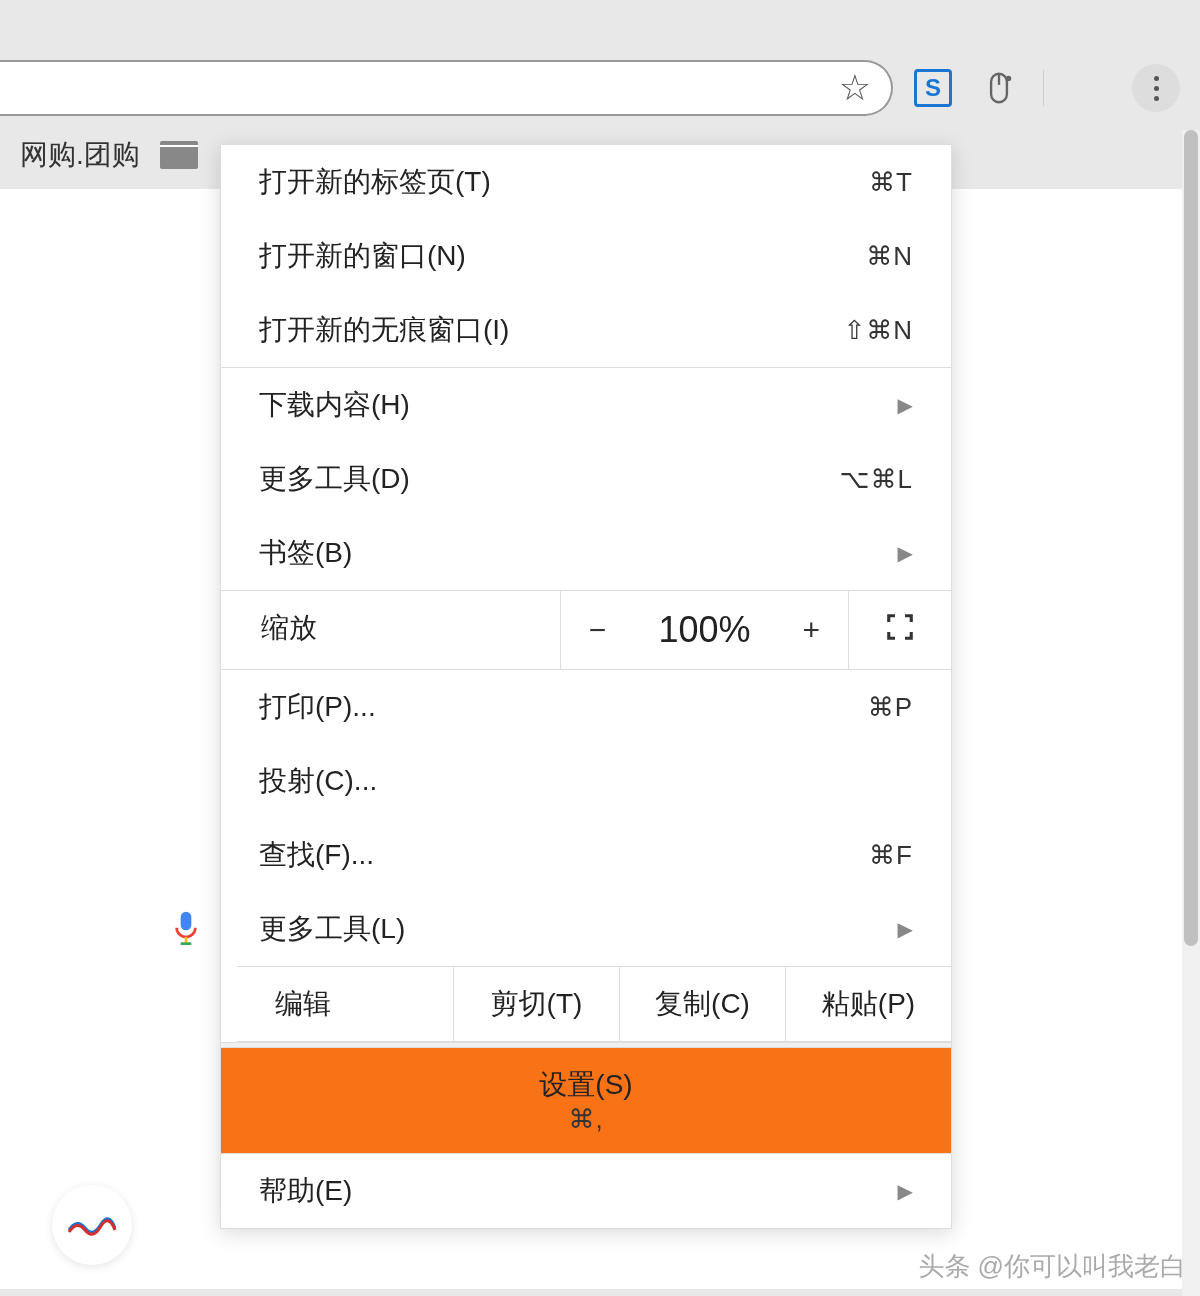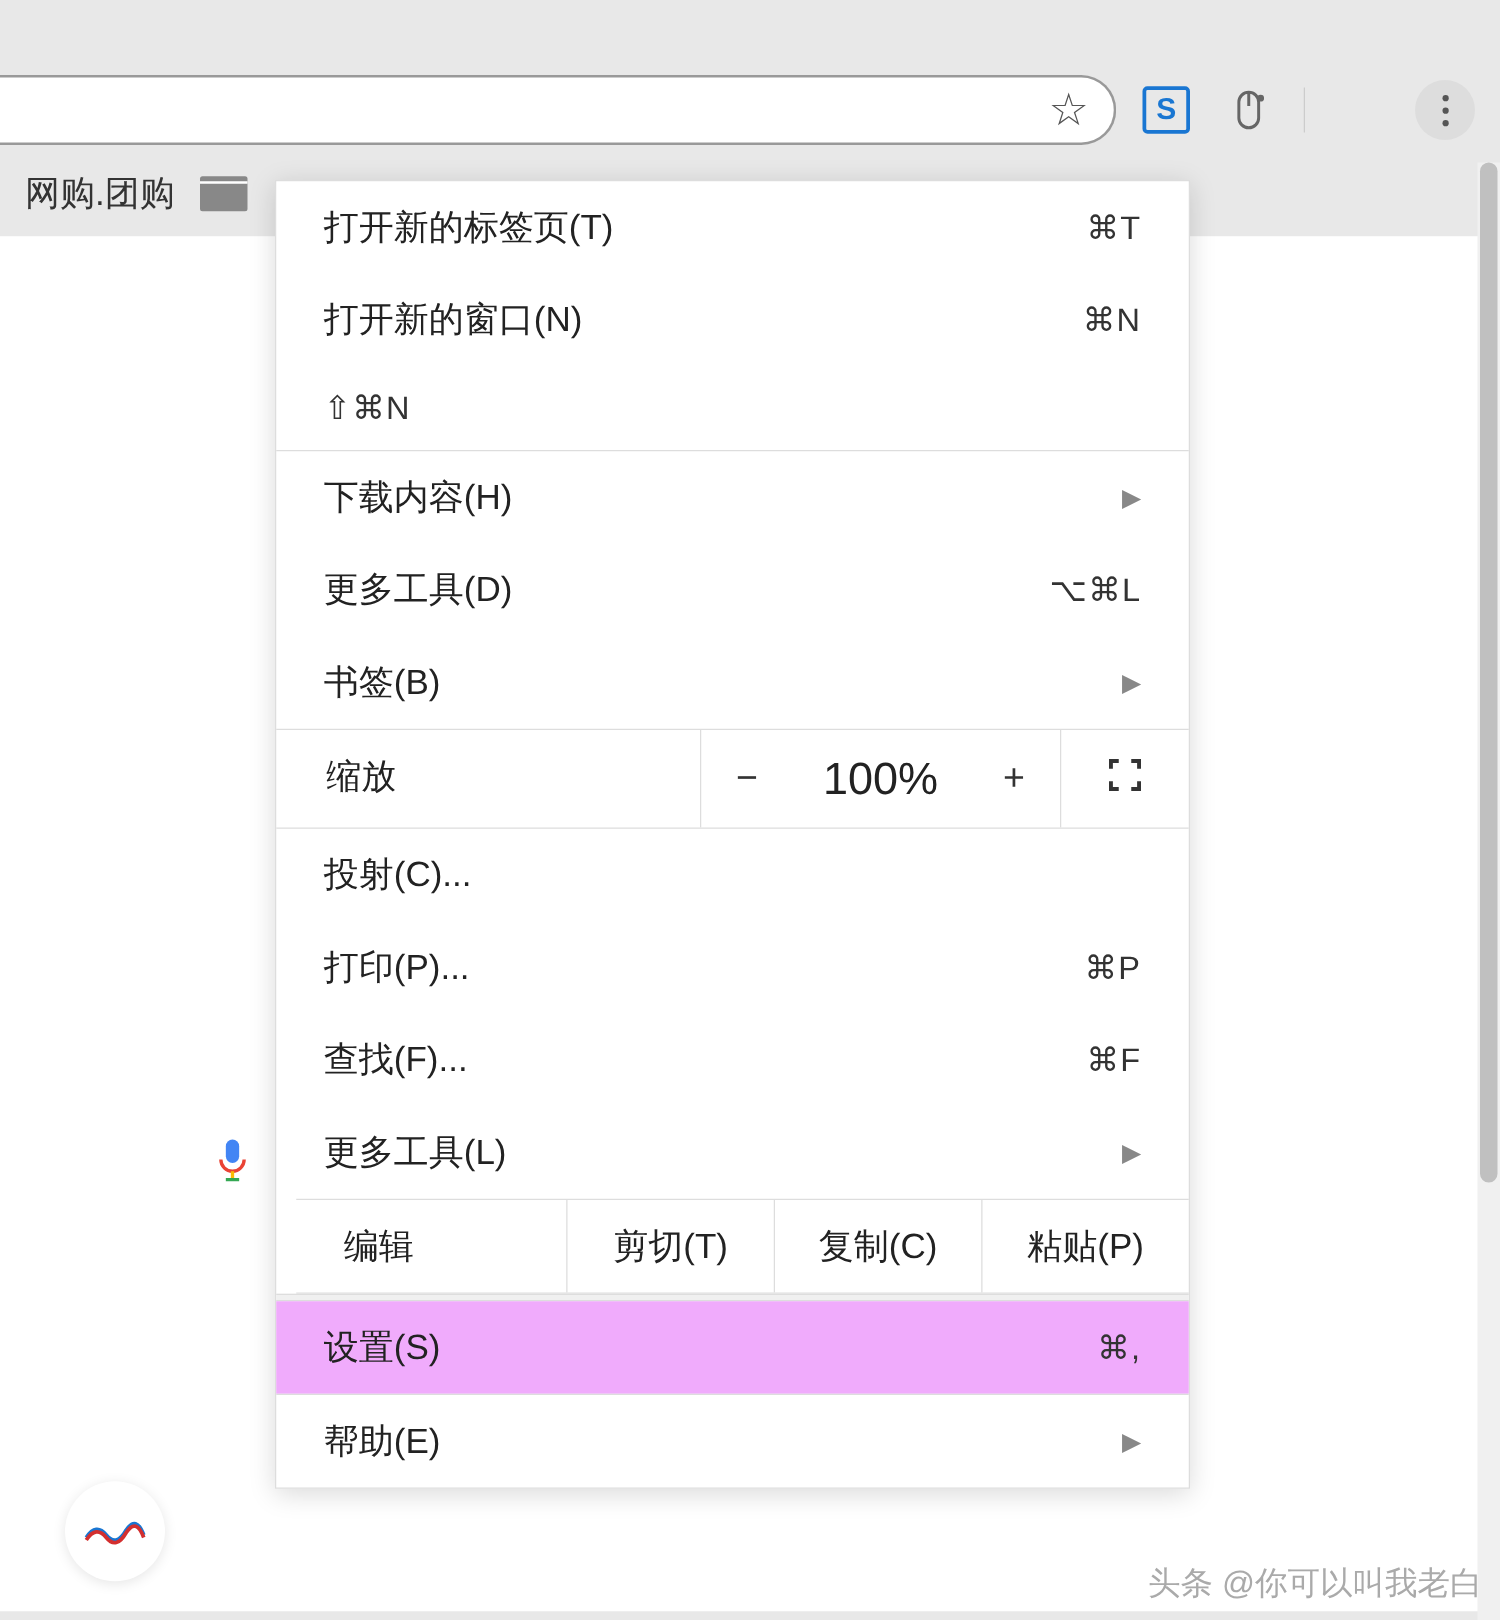--- a/index.html
+++ b/index.html
@@ -158,21 +158,22 @@
       color: #222;
     }
     .menu-item {
       display: flex;
       align-items: center;
       justify-content: space-between;
       padding: 18px 38px;
       cursor: pointer;
     }
     .menu-item.highlighted {
-      background: #f0abfc;
+      background: #f97316;
+      flex-direction: column;
     }
     .menu-separator {
       height: 1px;
       background: #ddd;
     }
     .menu-shortcut {
       color: #333;
       font-size: 26px;
       letter-spacing: 1px;
     }
@@ -331,20 +332,21 @@
 <div class="dropdown-menu">
   <div class="menu-item">
     <span>打开新的标签页(T)</span>
     <span class="menu-shortcut">⌘T</span>
   </div>
   <div class="menu-item">
     <span>打开新的窗口(N)</span>
     <span class="menu-shortcut">⌘N</span>
   </div>
   <div class="menu-item">
+    <span>打开新的无痕窗口(I)</span>
     <span class="menu-shortcut">⇧⌘N</span>
   </div>
   <div class="menu-separator"></div>
   <div class="menu-item">
     <span>下载内容(H)</span>
     <span class="menu-arrow">▶</span>
   </div>
   <div class="menu-item">
     <span>更多工具(D)</span>
     <span class="menu-shortcut">⌥⌘L</span>
@@ -365,25 +367,25 @@
         <svg viewBox="0 0 24 24" fill="none" stroke="#333" stroke-width="2.5">
           <path d="M3 8 V3 H8"></path>
           <path d="M16 3 H21 V8"></path>
           <path d="M21 16 V21 H16"></path>
           <path d="M8 21 H3 V16"></path>
         </svg>
       </span>
     </div>
   </div>
   <div class="menu-item">
-    <span>投射(C)...</span>
-  </div>
-  <div class="menu-item">
     <span>打印(P)...</span>
     <span class="menu-shortcut">⌘P</span>
+  </div>
+  <div class="menu-item">
+    <span>投射(C)...</span>
   </div>
   <div class="menu-item">
     <span>查找(F)...</span>
     <span class="menu-shortcut">⌘F</span>
   </div>
   <div class="menu-item">
     <span>更多工具(L)</span>
     <span class="menu-arrow">▶</span>
   </div>
   <div class="edit-row">

